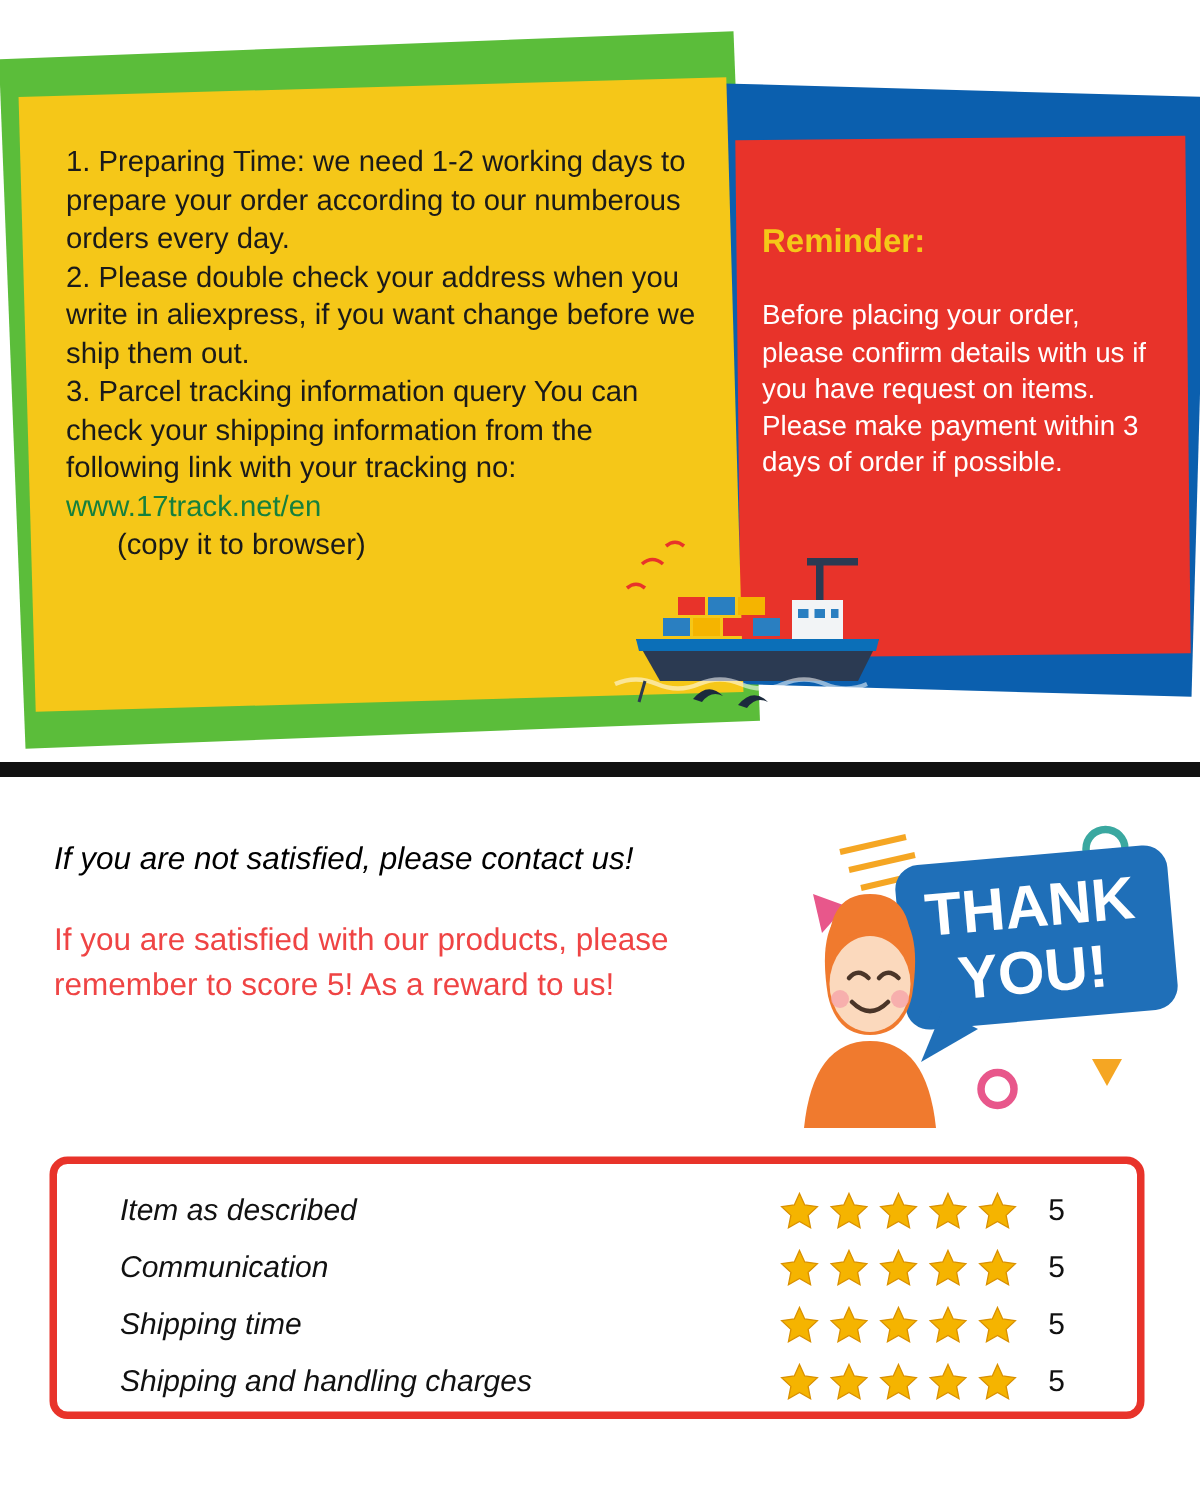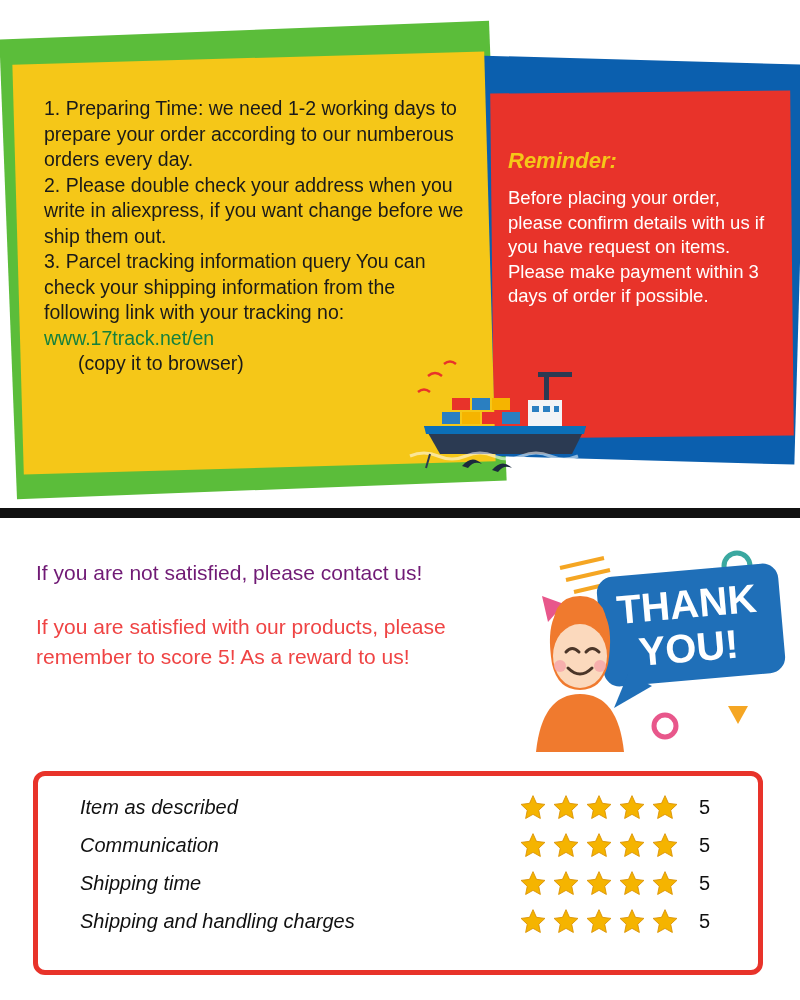--- a/index.html
+++ b/index.html
@@ -82,23 +82,22 @@
 
   .red-content {
     position: absolute;
     left: 508px; top: 148px;
     width: 268px;
     z-index: 7;
   }
   .rem-title {
     font-size: 22px;
     font-weight: bold;
-    font-style: italic;
     color: #f5c718;
-    margin: 0 0 12px 0;
+    margin: 0 0 24px 0;
   }
   .rem-body {
     font-size: 18.5px;
     line-height: 24.5px;
     color: #ffffff;
   }
   .rem-body p { margin: 0; }
 
   
   .ship-art {
@@ -121,42 +120,43 @@
     left: 0; top: 518px;
     width: 800px; height: 482px;
     background: #ffffff;
   }
   .msg-block {
     position: absolute;
     left: 36px; top: 40px;
     width: 420px;
   }
   .msg-blue {
-    color: #701a75;
+    color: #000000;
     font-size: 21px;
     line-height: 30px;
     margin: 0 0 24px 0;
+    font-style: italic;
   }
   .msg-red {
     color: #ef4444;
     font-size: 21px;
     line-height: 30px;
     margin: 0;
   }
 
   .thank-art {
     position: absolute;
     left: 500px; top: 20px;
     width: 290px; height: 230px;
   }
 
   .rating-box {
     position: absolute;
     left: 33px; top: 253px;
-    width: 730px; height: 204px;
+    width: 730px; height: 175px;
     border: 5px solid #e8332a;
     border-radius: 12px;
     box-sizing: border-box;
     background: #ffffff;
   }
   .rating-row {
     display: flex;
     align-items: center;
     height: 38px;
     padding: 0 22px 0 42px;

